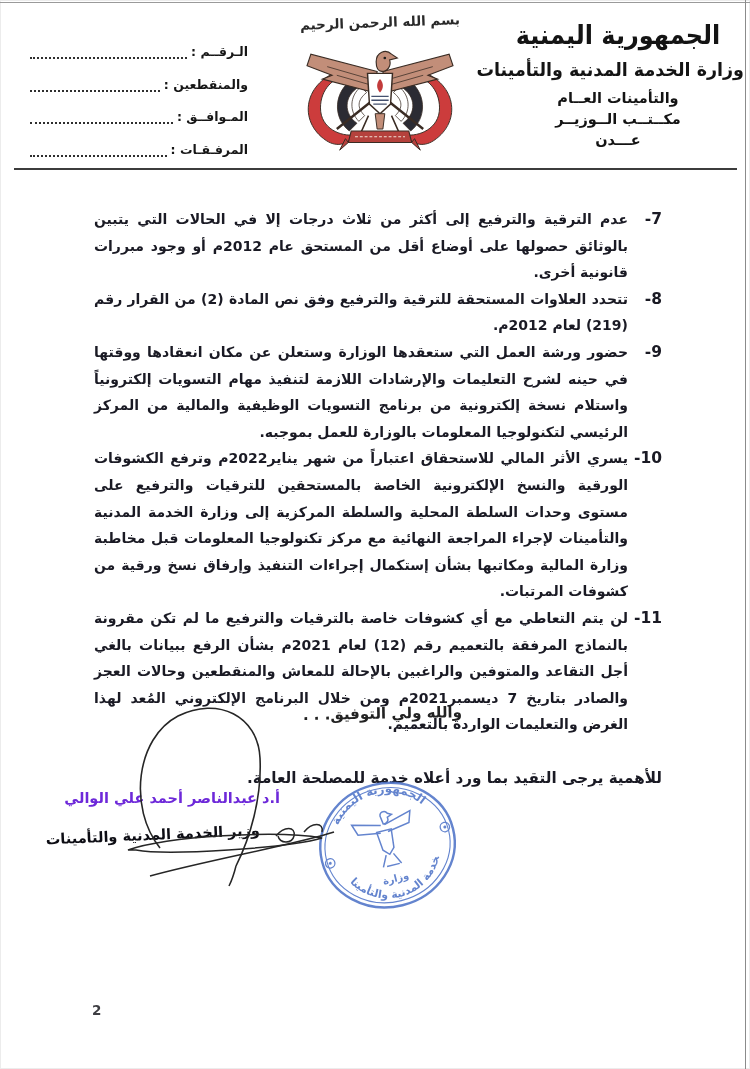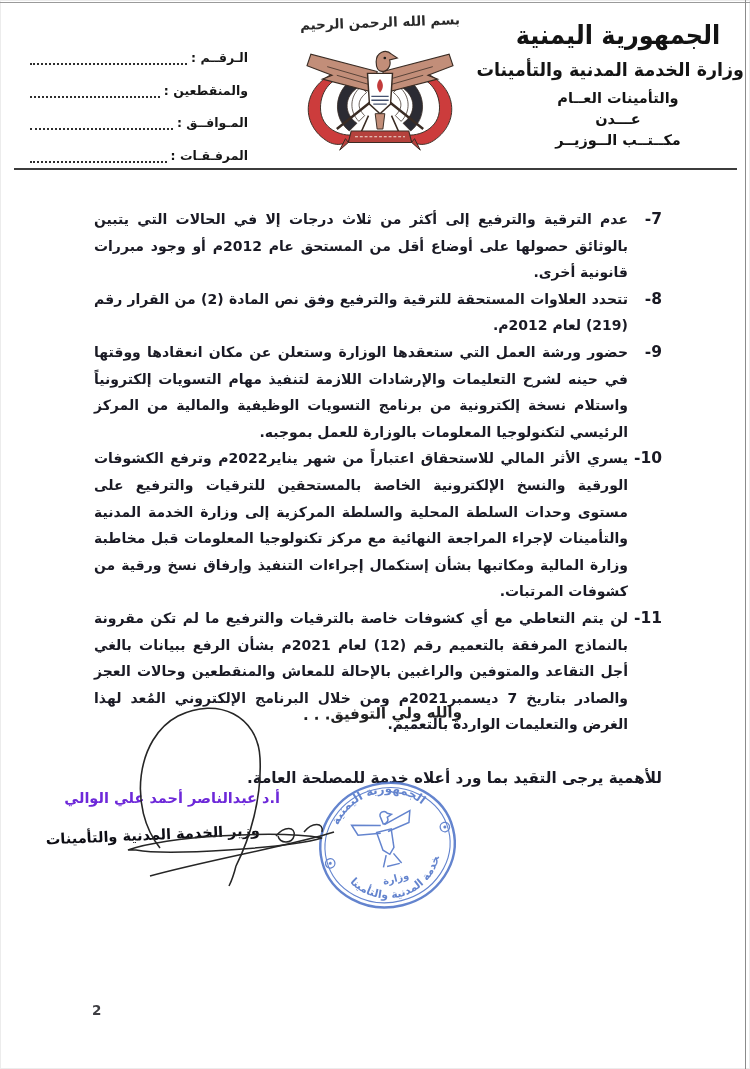--- a/index.html
+++ b/index.html
@@ -6,21 +6,21 @@
   .page{
     position:relative;width:750px;height:1069px;background:#ffffff;overflow:hidden;
     font-family:"DejaVu Sans",sans-serif;color:#1a1a24;
     box-shadow:inset 0 0 0 1px #ececec;
   }
   .scan-top{position:absolute;top:2px;left:0;width:750px;height:1px;background:#9a9a9a;}
   .scan-right{position:absolute;top:0;left:745px;width:1px;height:1069px;background:#8b8b8b;}
 
   
   .hdr-fields{position:absolute;top:44px;left:28px;width:220px;direction:rtl;}
-  .hdr-field{display:flex;align-items:flex-end;margin-bottom:11.5px;height:21px;}
+  .hdr-field{display:flex;align-items:flex-start;margin-bottom:11.5px;height:21px;}
   .hdr-field .lbl{font-weight:bold;font-size:12.5px;white-space:nowrap;color:#161616;}
   .hdr-field .dots{flex:1;border-bottom:2px dotted #2e2e2e;height:13px;margin-left:2px;margin-right:4px;}
 
   .hdr-center{position:absolute;top:12px;left:278px;width:204px;text-align:center;}
   .bismillah{font-size:13.5px;font-weight:bold;color:#2a2a2a;transform:rotate(-2deg);display:inline-block;letter-spacing:1px;}
   .emblem{display:block;margin:2px auto 0;}
 
   .hdr-right{position:absolute;top:18px;left:492px;width:252px;text-align:center;direction:rtl;color:#141414;}
   .hdr-republic{font-size:24px;font-weight:bold;transform:scaleY(1.08);letter-spacing:0px;line-height:34px;}
   .hdr-ministry{font-size:17.5px;font-weight:bold;transform:scaleY(1.05);line-height:36px;white-space:nowrap;}
@@ -101,22 +101,22 @@
       <path d="M70,102 L130,102 L133,114 L67,114 Z" fill="#b5413c" stroke="#3a2c24" stroke-width="1.2"></path>
       <path d="M67,114 L58,122 L64,110 Z M133,114 L142,122 L136,110 Z" fill="#b5413c" stroke="#3a2c24" stroke-width="1"></path>
       <path d="M74,108 L126,108" stroke="#f2e3d8" stroke-width="1.2" stroke-dasharray="3 2" fill="none"></path>
     </svg>
   </div>
 
   <div class="hdr-right">
     <div class="hdr-republic">الجمهورية اليمنية</div>
     <div class="hdr-ministry">وزارة الخدمة المدنية والتأمينات</div>
     <div class="hdr-line">والتأمينات العــام</div>
+    <div class="hdr-line">مكــتــب الــوزيــر</div>
     <div class="hdr-line">عـــدن</div>
-    <div class="hdr-line">مكــتــب الــوزيــر</div>
   </div>
 
   <div class="separator"></div>
 
   <div class="body-text">
     <div class="item">
       <span class="num">-7</span>
       <div class="txt">عدم الترقية والترفيع إلى أكثر من ثلاث درجات إلا في الحالات التي يتبين بالوثائق حصولها على أوضاع أقل من المستحق عام 2012م أو وجود مبررات قانونية أخرى.</div>
     </div>
     <div class="item">

